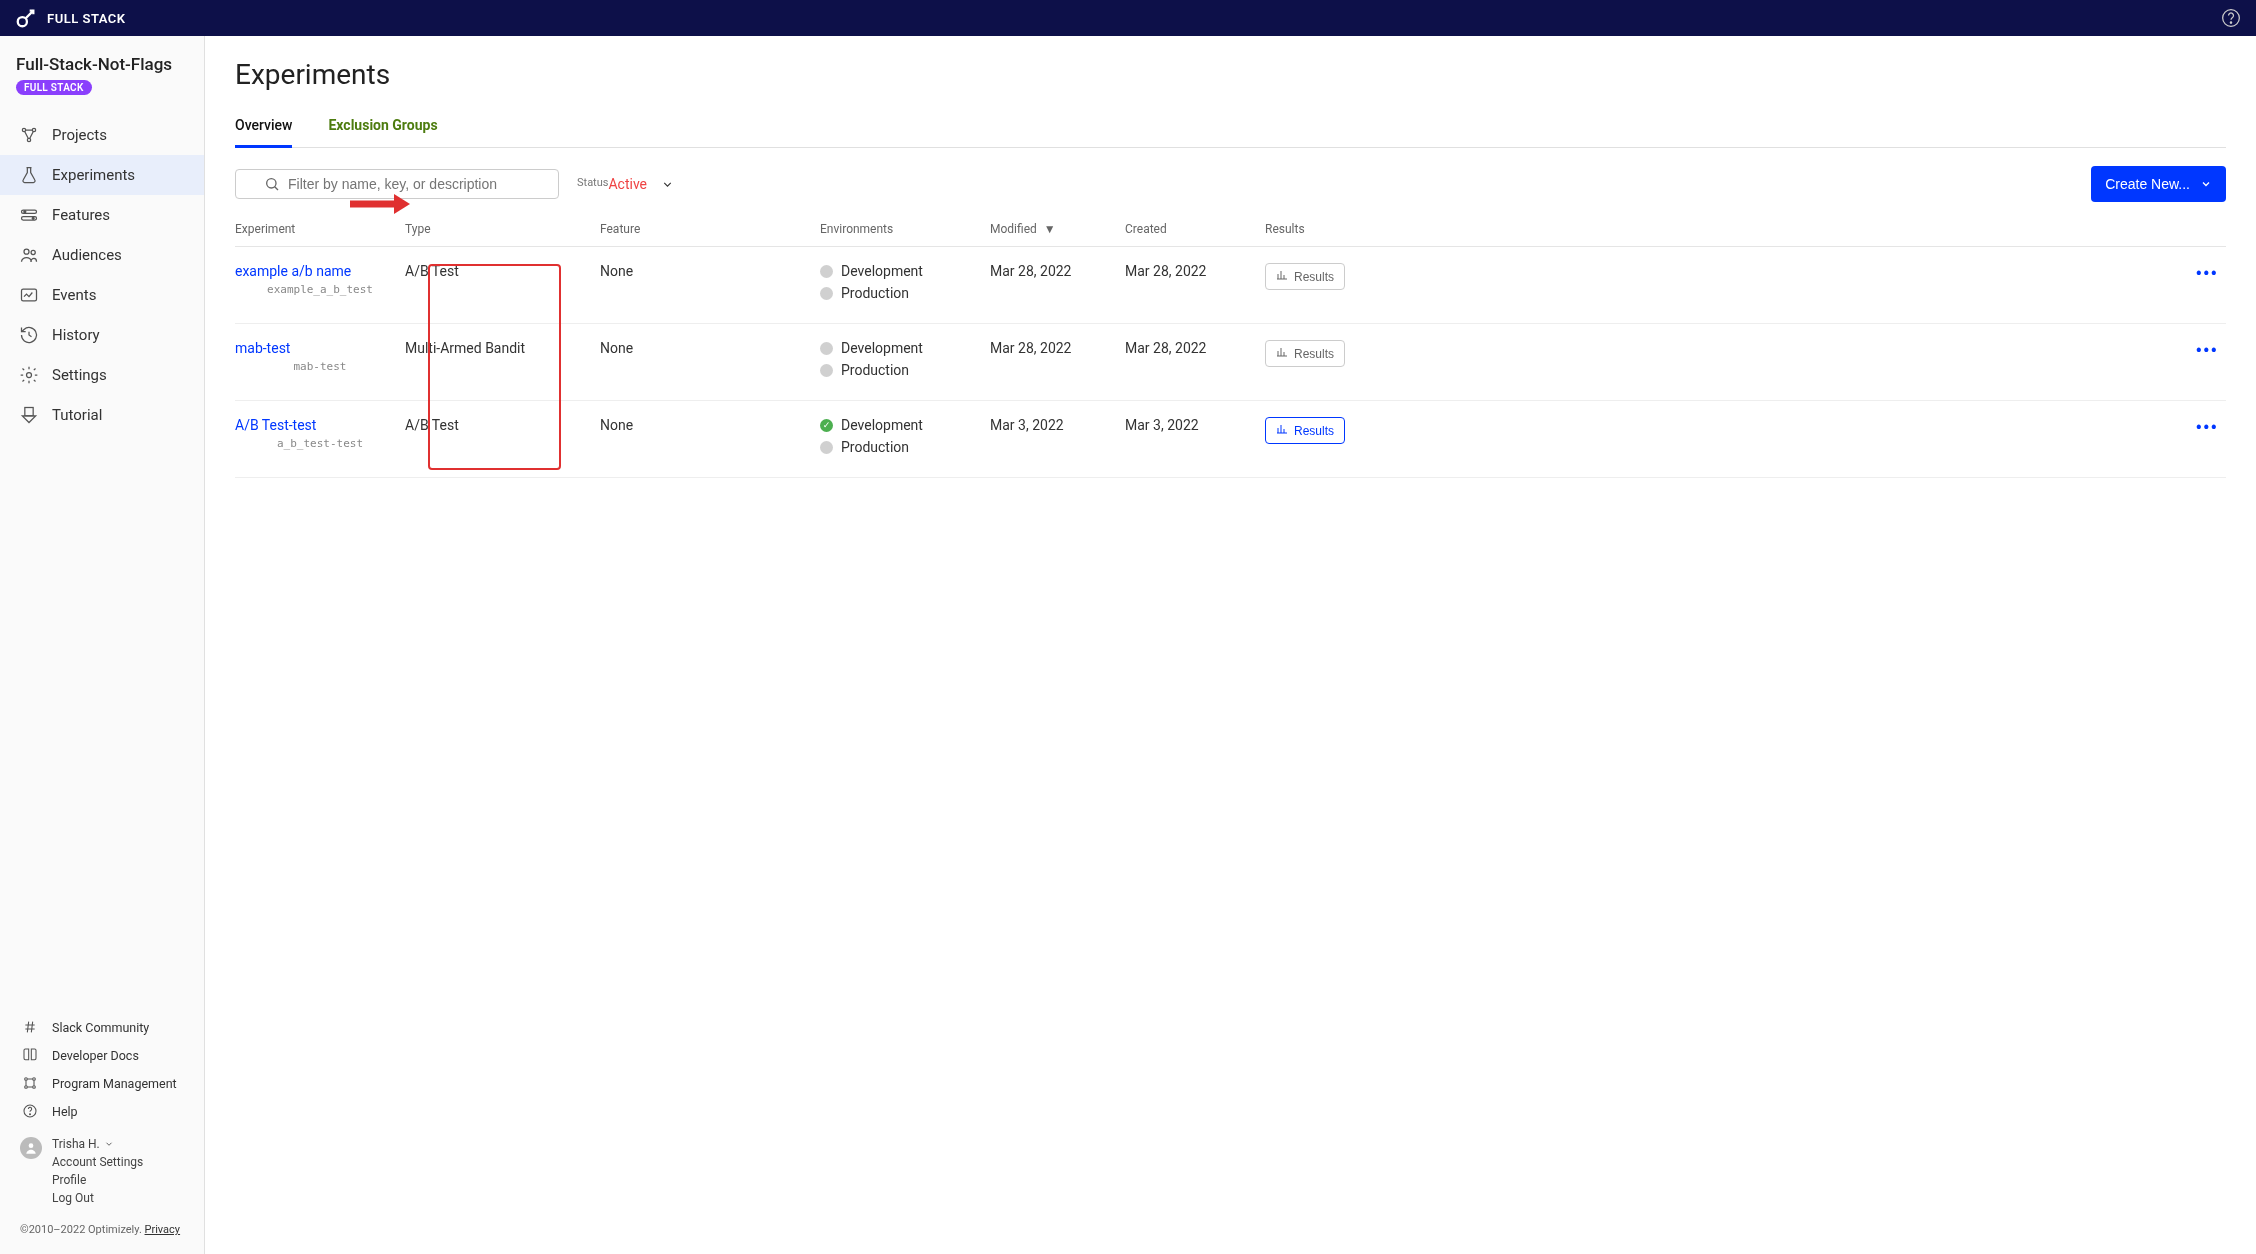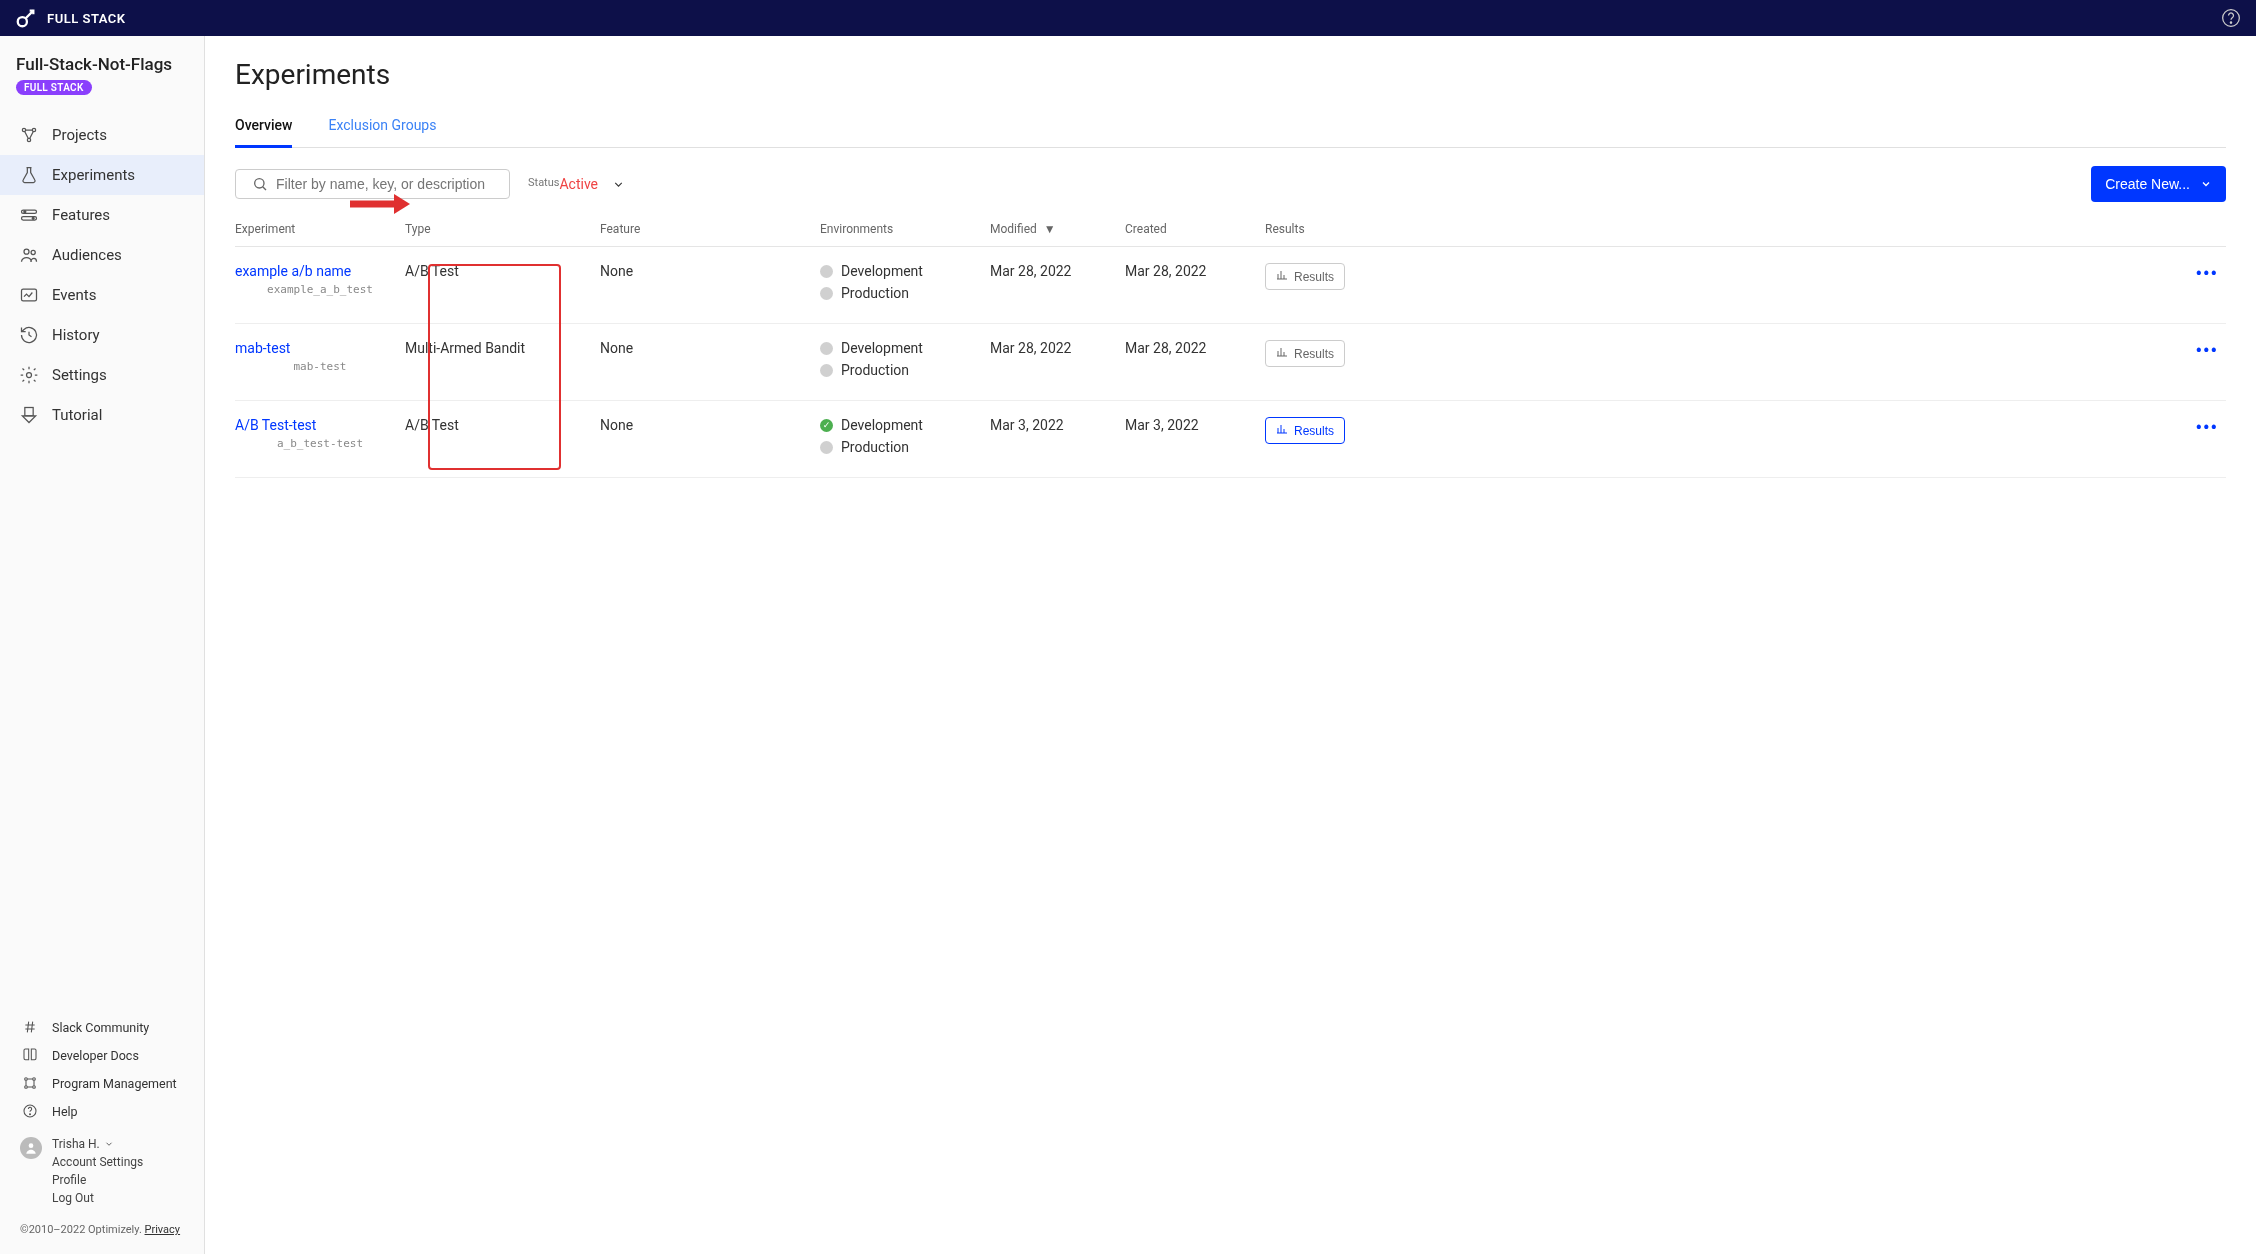--- a/index.html
+++ b/index.html
@@ -33,26 +33,26 @@
     .user-name { display: flex; align-items: center; gap: 4px; cursor: pointer; }
     .user-links div { cursor: pointer; }
     
     .copyright { font-size: 11px; color: #666; padding: 8px 20px; }
     .copyright a { color: #333; }
     
     .main { flex: 1; padding: 22px 30px; overflow: auto; position: relative; }
     .page-title { font-size: 28px; font-weight: 400; color: #222; margin-bottom: 18px; }
     
     .tabs { display: flex; gap: 36px; border-bottom: 1px solid #e0e0e0; margin-bottom: 18px; }
-    .tab { padding: 8px 0 12px 0; font-size: 14px; color: #3b82f6; cursor: pointer; border-bottom: 3px solid transparent; margin-bottom: -1px; }
+    .tab { padding: 8px 0 12px 0; font-size: 14px; color: #4d7c0f; cursor: pointer; border-bottom: 3px solid transparent; margin-bottom: -1px; font-weight: bold; }
     .tab.active { color: #111; border-bottom-color: #0037ff; font-weight: 500; }
     
     .toolbar { display: flex; align-items: center; justify-content: space-between; margin-bottom: 10px; }
     .toolbar-left { display: flex; align-items: center; gap: 18px; }
-    .search-box { display: flex; align-items: center; border: 1px solid #ccc; border-radius: 4px; padding: 6px 16px; width: 275px; gap: 8px; }
+    .search-box { display: flex; align-items: center; border: 1px solid #ccc; border-radius: 4px; padding: 6px 28px; width: 324px; gap: 8px; }
     .search-box input { border: none; outline: none; flex: 1; font-size: 14px; }
     .search-icon { color: #666; display:flex; }
     
     .status-filter { display: flex; align-items: center; gap: 14px; cursor: pointer; }
     .status-col { display: flex; flex-direction: row; }
     .status-label { font-size: 11px; color: #777; }
     .status-value { font-size: 14px; color: #ef4444; }
     
     .btn-primary { background: #0037ff; color: #fff; border: none; padding: 10px 14px; border-radius: 4px; font-size: 14px; font-weight: 500; cursor: pointer; display: flex; align-items: center; gap: 10px; }
     

